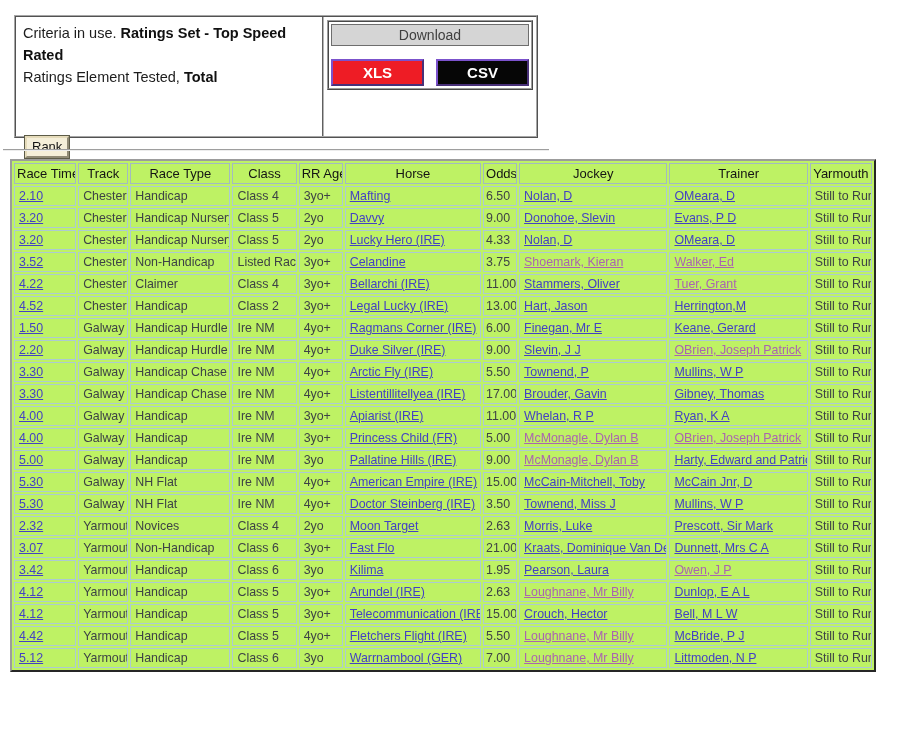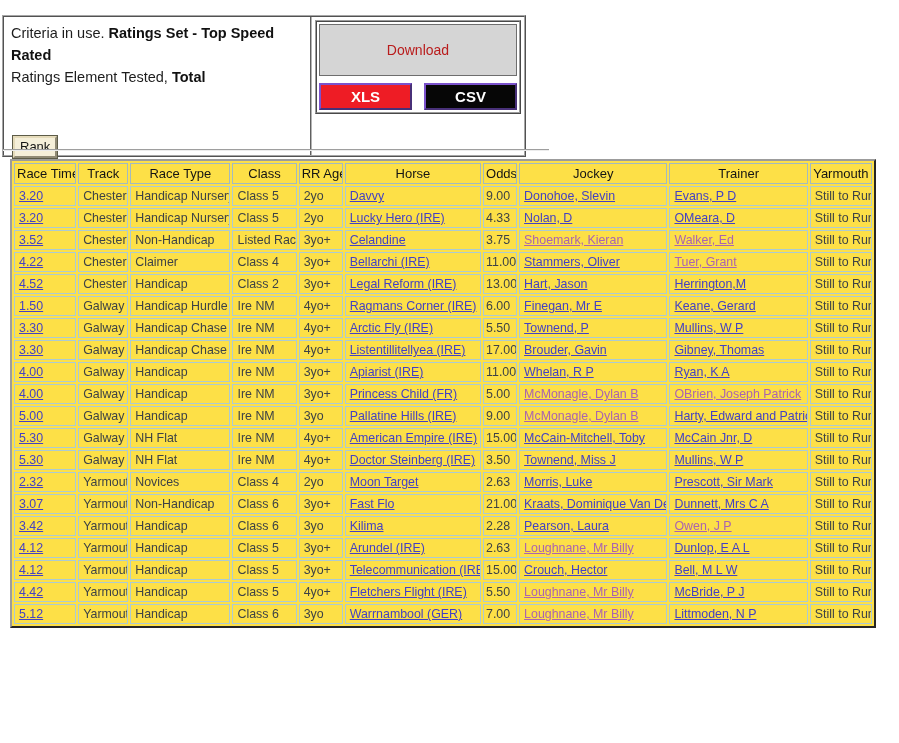--- a/index.html
+++ b/index.html
@@ -12,21 +12,21 @@
   *{box-sizing:border-box;}
   html,body{margin:0;padding:0;}
   body{
     width:899px;height:743px;position:relative;background:#ffffff;
     font-family:"Liberation Sans", sans-serif;color:var(--text);
     overflow:hidden;
   }
 
   
   .top-box{
-    position:absolute;left:2px;top:15px;width:524px;height:142px;
+    position:absolute;left:14px;top:15px;width:524px;height:123px;
     border:2px ridge #a6a6a6;display:flex;background:#fff;
   }
   .criteria-cell{
     width:308px;border-right:2px groove #b4b4b4;
     padding:6px 8px 4px 7px;position:relative;
   }
   .criteria-text{font-size:14.5px;line-height:1.5;color:#1d1d1d;}
   .criteria-text b{font-weight:bold;color:#111;}
   .crit-btn{
     display:inline-block;font-family:"Liberation Sans", sans-serif;
@@ -34,42 +34,42 @@
     border:2px outset #e5dbba;outline:1px solid #5d5c48;
     padding:1px 5px;cursor:pointer;line-height:1.25;margin-top:43px;
   }
   .btn-row-1{position:absolute;left:9px;top:76px;}
   .btn-row-2{position:absolute;left:9px;top:102px;display:flex;gap:3px;}
 
   .download-cell{flex:1;padding:3px;}
   .dl-table{border:2px ridge #9c9c9c;padding:2px;background:#fff;}
   .dl-header{
     background:#d5d5d5;border:1px solid #6e6e6e;text-align:center;
-    font-size:14px;padding:17px 0;color:#b91c1c;
-  }
-  .dl-btn-row{display:flex;gap:12px;margin-top:7px;}
+    font-size:14px;padding:2px 0;color:#404040;
+  }
+  .dl-btn-row{display:flex;gap:12px;margin-top:13px;}
   .dl-btn{
     flex:1;text-align:center;font-weight:bold;font-size:15px;color:#ffffff;
     padding:3px 0;border:2px outset #7b52cc;text-decoration:none;cursor:pointer;
   }
   .dl-xls{background:#ee1c25;}
   .dl-csv{background:#060606;}
 
   
   .hr-rule{
     position:absolute;left:3px;top:149px;width:546px;height:2px;
     border-top:1px solid #9e9e9e;border-bottom:1px solid #ececec;
   }
 
   
   table.race-table{
     position:absolute;left:10px;top:159px;width:866px;
     border-collapse:separate;border-spacing:2px;table-layout:fixed;
     border:2px solid;border-color:#9c9c9c #262626 #262626 #9c9c9c;
-    background:#fde047;
+    background:#bef264;
   }
   .race-table th{
     border:1px solid var(--hcellborder);font-weight:normal;font-size:13px;
     padding:2px 2px;color:#141414;text-align:center;height:16px;
     white-space:nowrap;overflow:hidden;
   }
   .race-table td{
     border:1px solid var(--cellborder);font-size:12.4px;
     padding:1px 4px;color:var(--text);height:16px;line-height:16px;
     white-space:nowrap;overflow:hidden;text-align:left;
@@ -130,20 +130,32 @@
         <th>RR Age</th>
         <th>Horse</th>
         <th>Odds</th>
         <th>Jockey</th>
         <th>Trainer</th>
         <th>Yarmouth</th>
       </tr>
   </thead>
   <tbody>
       <tr>
+    <td class="c-time"><a href="#">2.10</a></td>
+    <td class="c-track">Chester</td>
+    <td class="c-type">Handicap</td>
+    <td class="c-class">Class 4</td>
+    <td class="c-age">3yo+</td>
+    <td class="c-horse"><a href="#">Mafting</a></td>
+    <td class="c-odds">6.50</td>
+    <td class="c-jockey"><a href="#">Nolan, D</a></td>
+    <td class="c-trainer"><a href="#">OMeara, D</a></td>
+    <td class="c-position">Still to Run</td>
+  </tr>
+      <tr>
     <td class="c-time"><a href="#">3.20</a></td>
     <td class="c-track">Chester</td>
     <td class="c-type">Handicap Nursery</td>
     <td class="c-class">Class 5</td>
     <td class="c-age">2yo</td>
     <td class="c-horse"><a href="#">Davvy</a></td>
     <td class="c-odds">9.00</td>
     <td class="c-jockey"><a href="#">Donohoe, Slevin</a></td>
     <td class="c-trainer"><a href="#">Evans, P D</a></td>
     <td class="c-position">Still to Run</td>
@@ -183,36 +195,48 @@
     <td class="c-jockey"><a href="#">Stammers, Oliver</a></td>
     <td class="c-trainer"><a href="#" class="visited">Tuer, Grant</a></td>
     <td class="c-position">Still to Run</td>
   </tr>
       <tr>
     <td class="c-time"><a href="#">4.52</a></td>
     <td class="c-track">Chester</td>
     <td class="c-type">Handicap</td>
     <td class="c-class">Class 2</td>
     <td class="c-age">3yo+</td>
-    <td class="c-horse"><a href="#">Legal Reform (IRE)</a></td>
+    <td class="c-horse"><a href="#">Legal Lucky (IRE)</a></td>
     <td class="c-odds">13.00</td>
     <td class="c-jockey"><a href="#">Hart, Jason</a></td>
     <td class="c-trainer"><a href="#">Herrington,M</a></td>
     <td class="c-position">Still to Run</td>
   </tr>
       <tr>
     <td class="c-time"><a href="#">1.50</a></td>
     <td class="c-track">Galway</td>
     <td class="c-type">Handicap Hurdle</td>
     <td class="c-class">Ire NM</td>
     <td class="c-age">4yo+</td>
     <td class="c-horse"><a href="#">Ragmans Corner (IRE)</a></td>
     <td class="c-odds">6.00</td>
     <td class="c-jockey"><a href="#">Finegan, Mr E</a></td>
     <td class="c-trainer"><a href="#">Keane, Gerard</a></td>
+    <td class="c-position">Still to Run</td>
+  </tr>
+      <tr>
+    <td class="c-time"><a href="#">2.20</a></td>
+    <td class="c-track">Galway</td>
+    <td class="c-type">Handicap Hurdle</td>
+    <td class="c-class">Ire NM</td>
+    <td class="c-age">4yo+</td>
+    <td class="c-horse"><a href="#">Duke Silver (IRE)</a></td>
+    <td class="c-odds">9.00</td>
+    <td class="c-jockey"><a href="#">Slevin, J J</a></td>
+    <td class="c-trainer"><a href="#" class="visited">OBrien, Joseph Patrick</a></td>
     <td class="c-position">Still to Run</td>
   </tr>
       <tr>
     <td class="c-time"><a href="#">3.30</a></td>
     <td class="c-track">Galway</td>
     <td class="c-type">Handicap Chase</td>
     <td class="c-class">Ire NM</td>
     <td class="c-age">4yo+</td>
     <td class="c-horse"><a href="#">Arctic Fly (IRE)</a></td>
     <td class="c-odds">5.50</td>
@@ -316,21 +340,21 @@
     <td class="c-trainer"><a href="#">Dunnett, Mrs C A</a></td>
     <td class="c-position">Still to Run</td>
   </tr>
       <tr>
     <td class="c-time"><a href="#">3.42</a></td>
     <td class="c-track">Yarmouth</td>
     <td class="c-type">Handicap</td>
     <td class="c-class">Class 6</td>
     <td class="c-age">3yo</td>
     <td class="c-horse"><a href="#">Kilima</a></td>
-    <td class="c-odds">2.28</td>
+    <td class="c-odds">1.95</td>
     <td class="c-jockey"><a href="#">Pearson, Laura</a></td>
     <td class="c-trainer"><a href="#" class="visited">Owen, J P</a></td>
     <td class="c-position">Still to Run</td>
   </tr>
       <tr>
     <td class="c-time"><a href="#">4.12</a></td>
     <td class="c-track">Yarmouth</td>
     <td class="c-type">Handicap</td>
     <td class="c-class">Class 5</td>
     <td class="c-age">3yo+</td>

